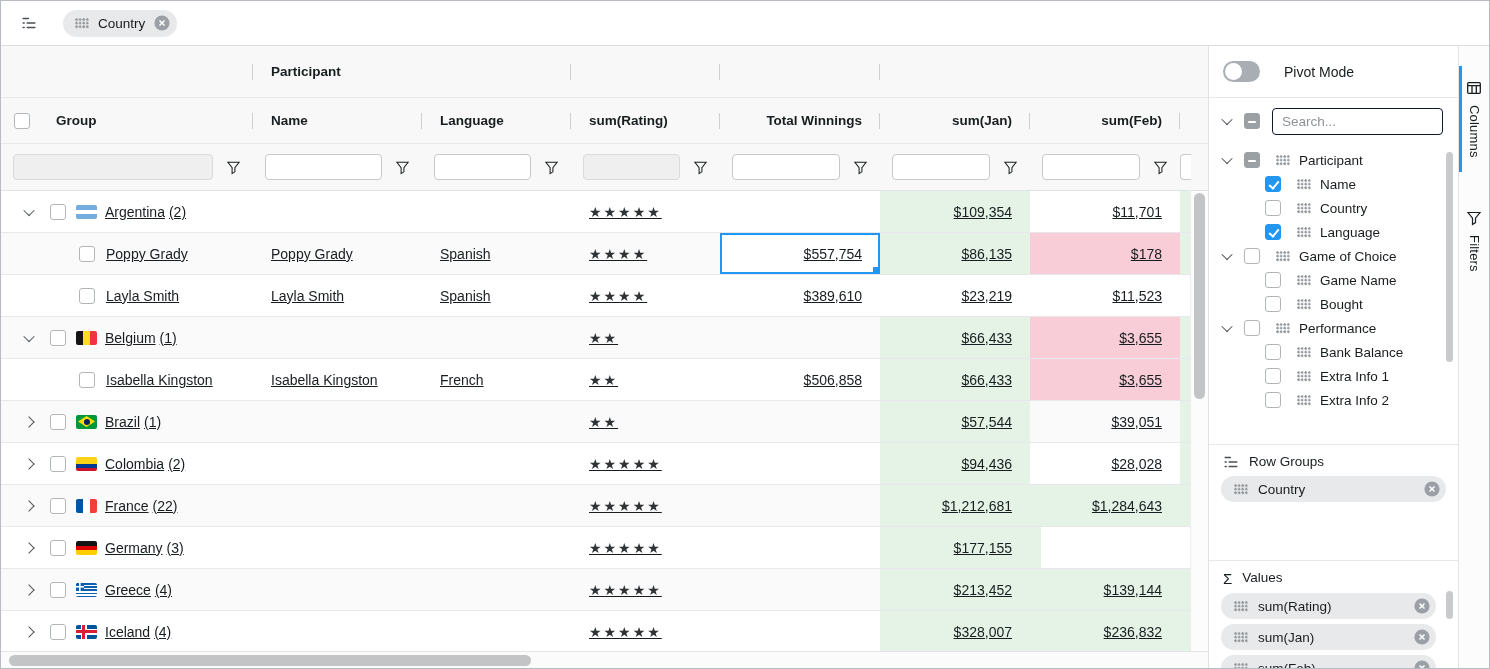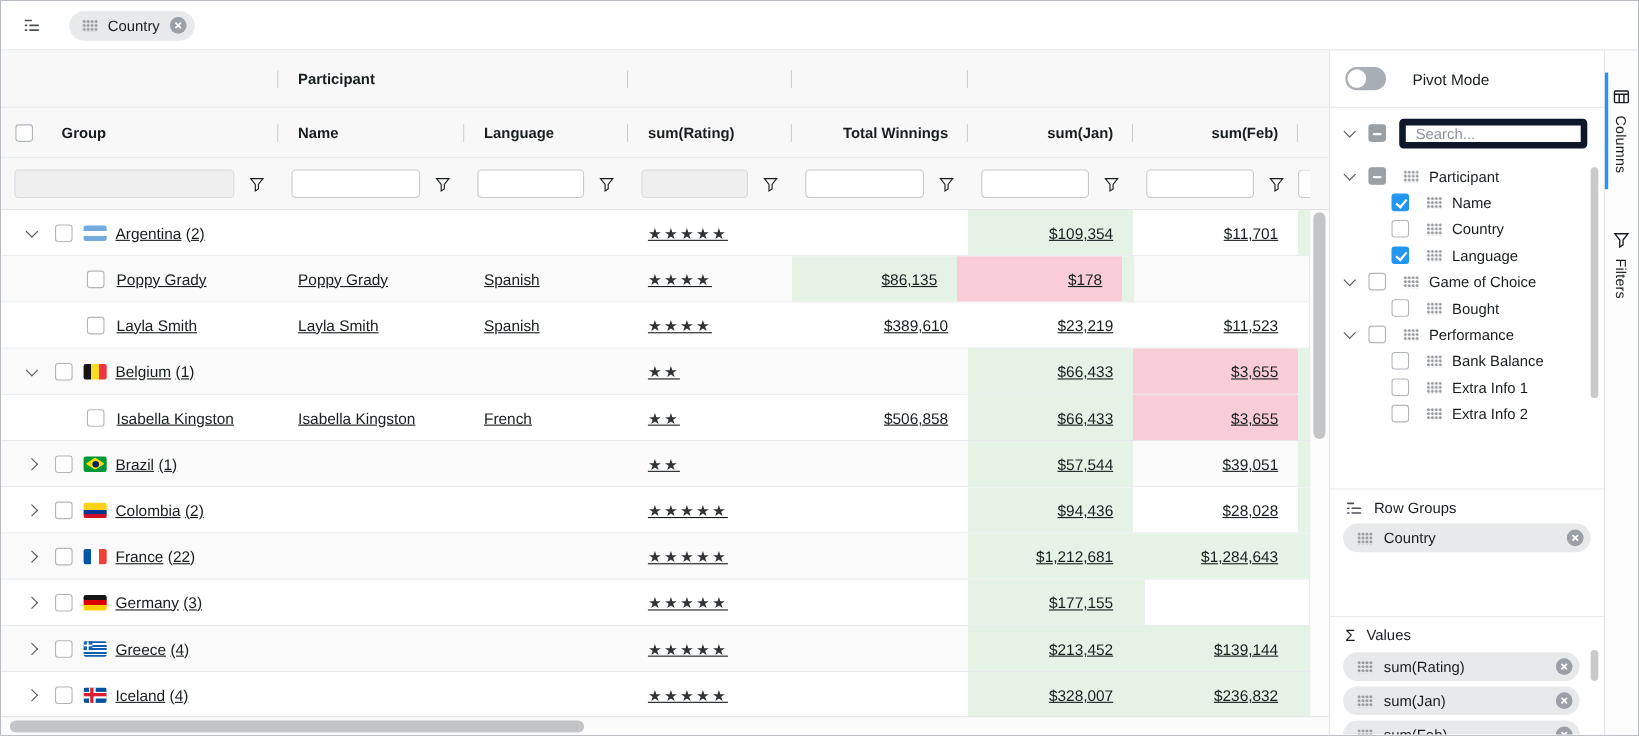--- a/index.html
+++ b/index.html
@@ -102,21 +102,21 @@
   .hthumb { position: absolute; left: 8px; top: 3px; height: 11px; width: 522px; background: #c2c4c6; border-radius: 6px; }
 
   
   .sidebar { flex: 1; display: flex; flex-direction: column; background: #fff; min-width: 0; overflow: hidden; }
   .pivotrow { height: 52px; min-height: 52px; display: flex; align-items: center; gap: 24px; padding: 0 14px; border-bottom: 1px solid #e6e8ea; font-size: 14px; }
   .toggle { width: 37px; height: 21px; min-width: 37px; border-radius: 11px; background: #a9aeb4; position: relative; }
   .toggle::after { content: ""; position: absolute; left: 2px; top: 2px; width: 17px; height: 17px; border-radius: 50%; background: #fff; }
   .searchrow { height: 46px; min-height: 46px; display: flex; align-items: center; padding: 0 15px 0 14px; }
   .searchrow .chev { margin-right: 13px; }
   .searchrow .cb { margin-right: 12px; }
-  .searchinput { flex: 1; height: 27px; border: 6px solid #0f172a; border-radius: 4px; padding: 0 9px; font-size: 13.5px; font-family: inherit; color: #737373; background: #fff; min-width: 0; }
+  .searchinput { flex: 1; height: 27px; border: 1px solid #0f172a; border-radius: 4px; padding: 0 9px; font-size: 13.5px; font-family: inherit; color: #737373; background: #fff; min-width: 0; }
   .searchinput::placeholder { color: #8e9399; }
 
   .tree { height: 301px; min-height: 301px; border-bottom: 1px solid #e6e8ea; position: relative; padding-top: 4px; overflow: hidden; }
   .titem { height: 24px; display: flex; align-items: center; padding-left: 14px; font-size: 13.5px; }
   .titem .chev { margin-right: 13px; }
   .titem .cb { margin-right: 16px; }
   .titem .grip { margin-right: 9px; }
   .titem.lvl1 { padding-left: 56px; }
   .titem.l0leaf { padding-left: 38px; }
   .sbthumb { position: absolute; right: 5px; width: 7px; background: #c8cacc; border-radius: 4px; }
@@ -284,20 +284,21 @@
               <span class="glabel">
                 <span>Poppy Grady</span>
                 <span></span>
               </span>
             </div>
             <div class="cell c-name padl">Poppy Grady</div>
             <div class="cell c-lang padl">Spanish</div>
             <div class="cell c-rate padl">
               <span class="stars">★★★★</span>
             </div>
+            <div class="cell c-win num sel">$557,754</div>
             <div class="cell c-jan num bg-green">$86,135</div>
             <div class="cell c-feb num bg-pink">$178</div>
             <div class="cell c-sliv bg-green"></div>
             <div class="cell c-gut"></div>
           </div>
           <div class="row leaf">
             <div class="cell c-group gcell">
 
               <span class="cb"></span>
 
@@ -544,20 +545,26 @@
 
             <span class="cb checked"></span>
             <span class="grip"></span>
             <span>Language</span>
           </div>
           <div class="titem lvl0">
             <span class="chev down"></span>
             <span class="cb unchecked"></span>
             <span class="grip"></span>
             <span>Game of Choice</span>
+          </div>
+          <div class="titem lvl1">
+
+            <span class="cb unchecked"></span>
+            <span class="grip"></span>
+            <span>Game Name</span>
           </div>
           <div class="titem lvl1">
 
             <span class="cb unchecked"></span>
             <span class="grip"></span>
             <span>Bought</span>
           </div>
           <div class="titem lvl0">
             <span class="chev down"></span>
             <span class="cb unchecked"></span>

